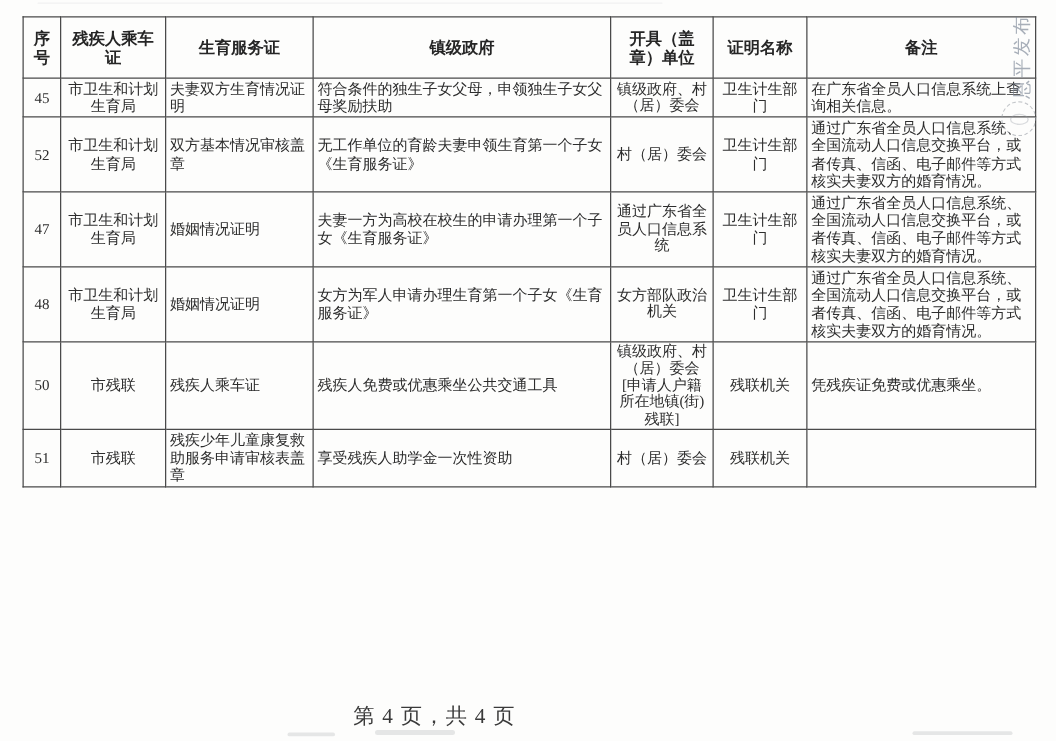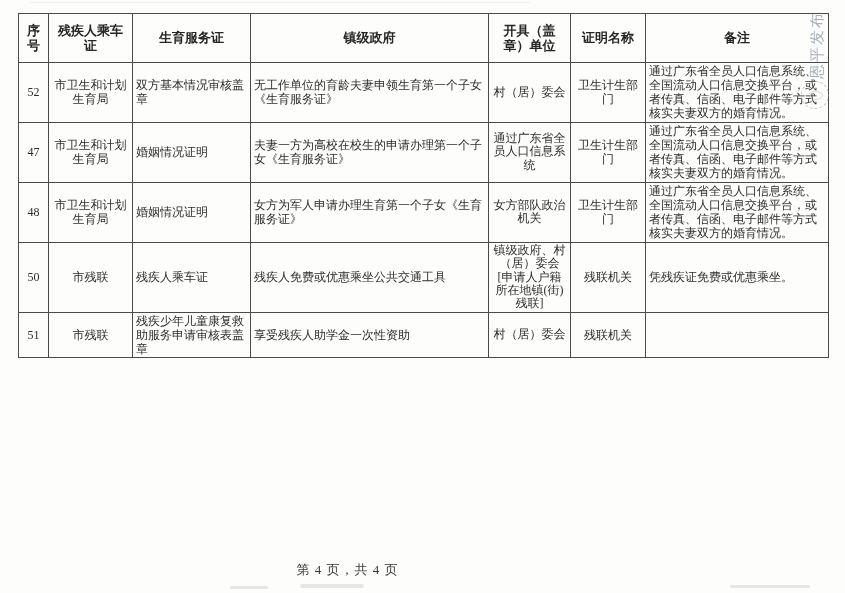--- a/index.html
+++ b/index.html
@@ -58,21 +58,21 @@
   .c-center { text-align: center; }
   .c-left { text-align: left; padding-left: 4px; padding-right: 3px; }
   .col-issuer { line-height: 1.12; }
   
   .footer {
     position: absolute;
     left: 0;
     top: 561px;
     width: 695px;
     text-align: center;
-    font-size: 13px;
+    font-size: 17px;
     letter-spacing: 1px;
     color: #3a3a3a;
   }
   
   .watermark {
     position: absolute;
     left: 778px;
     top: 37px;
     width: 76px;
     height: 16px;
@@ -135,20 +135,29 @@
         <th>序号</th>
         <th>残疾人乘车证</th>
         <th>生育服务证</th>
         <th>镇级政府</th>
         <th>开具（盖章）单位</th>
         <th>证明名称</th>
         <th>备注</th>
       </tr>
     </thead>
     <tbody>
+      <tr class="h-r45">
+        <td class="c-center">45</td>
+        <td class="c-center">市卫生和计划生育局</td>
+        <td class="c-left">夫妻双方生育情况证明</td>
+        <td class="c-left">符合条件的独生子女父母，申领独生子女父母奖励扶助</td>
+        <td class="c-center col-issuer">镇级政府、村（居）委会</td>
+        <td class="c-center">卫生计生部门</td>
+        <td class="c-left">在广东省全员人口信息系统上查询相关信息。</td>
+      </tr>
       <tr class="h-r46">
         <td class="c-center">52</td>
         <td class="c-center">市卫生和计划生育局</td>
         <td class="c-left">双方基本情况审核盖章</td>
         <td class="c-left">无工作单位的育龄夫妻申领生育第一个子女《生育服务证》</td>
         <td class="c-center col-issuer">村（居）委会</td>
         <td class="c-center">卫生计生部门</td>
         <td class="c-left">通过广东省全员人口信息系统、全国流动人口信息交换平台，或者传真、信函、电子邮件等方式核实夫妻双方的婚育情况。</td>
       </tr>
       <tr class="h-r47">

